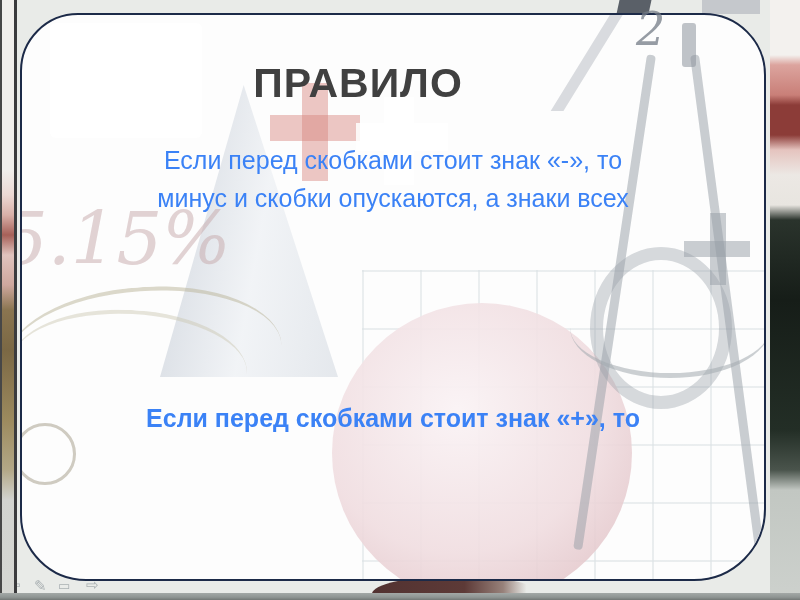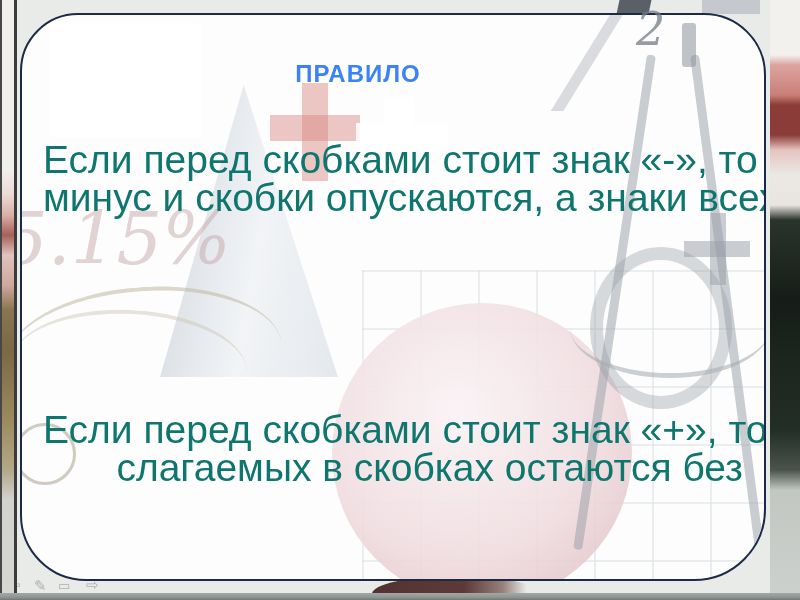--- a/index.html
+++ b/index.html
@@ -97,28 +97,28 @@
   .compass-hinge{left:660px;top:8px;width:14px;height:44px;background:rgba(140,148,156,0.55);border-radius:3px;}
   .compass-circle{left:568px;top:232px;width:116px;height:136px;border-radius:50%;
     border:13px solid rgba(150,158,166,0.38);}
   .plus-gray-v{left:688px;top:198px;width:16px;height:72px;background:rgba(150,158,166,0.5);}
   .plus-gray-h{left:662px;top:226px;width:66px;height:16px;background:rgba(150,158,166,0.5);}
   .parabola{left:548px;top:262px;width:200px;height:96px;border-radius:50%;
     border-bottom:5px solid rgba(162,170,175,0.55);}
   
   .title{
     left:0;top:45px;width:672px;text-align:center;
-    font-size:24px;font-weight:bold;letter-spacing:1px;
-    color:#3b82f6;z-index:10;
+    font-size:41px;font-weight:bold;letter-spacing:1px;
+    color:#404040;z-index:10;
   }
-  .para{left:21px;width:700px;text-align:right;z-index:10;
-    font-size:39px;line-height:38px;color:#0f766e;}
+  .para{left:21px;width:700px;text-align:center;z-index:10;
+    font-size:25px;line-height:38px;color:#3b82f6;}
   .para div{position:static;white-space:nowrap;}
   .para-minus{top:126px;}
-  .para-plus{top:396px;}
+  .para-plus{top:384px;font-weight:bold;}
 </style>
 </head>
 <body>
 
 <div class="edge-left-dark"></div>
 <div class="strip-left"></div>
 <div class="strip-left-line"></div>
 <div class="strip-right"></div>
 <div class="top-seven-frag"></div>
 <div class="top-gray-band"></div>
@@ -150,21 +150,20 @@
 
   <div class="title">ПРАВИЛО</div>
 
   <div class="para para-minus">
     <div>Если перед скобками стоит знак «-», то</div>
     <div>минус и скобки опускаются, а знаки всех</div>
   </div>
 
   <div class="para para-plus">
     <div>Если перед скобками стоит знак «+», то</div>
-    <div>слагаемых в скобках остаются без</div>
   </div>
 </div>
 
 <span class="nav-icon nav-back">⇦</span>
 <span class="nav-icon nav-pen">✎</span>
 <span class="nav-icon nav-slides">▭</span>
 <span class="nav-icon nav-fwd">⇨</span>
 
 <div class="bottom-bar"></div>
 

